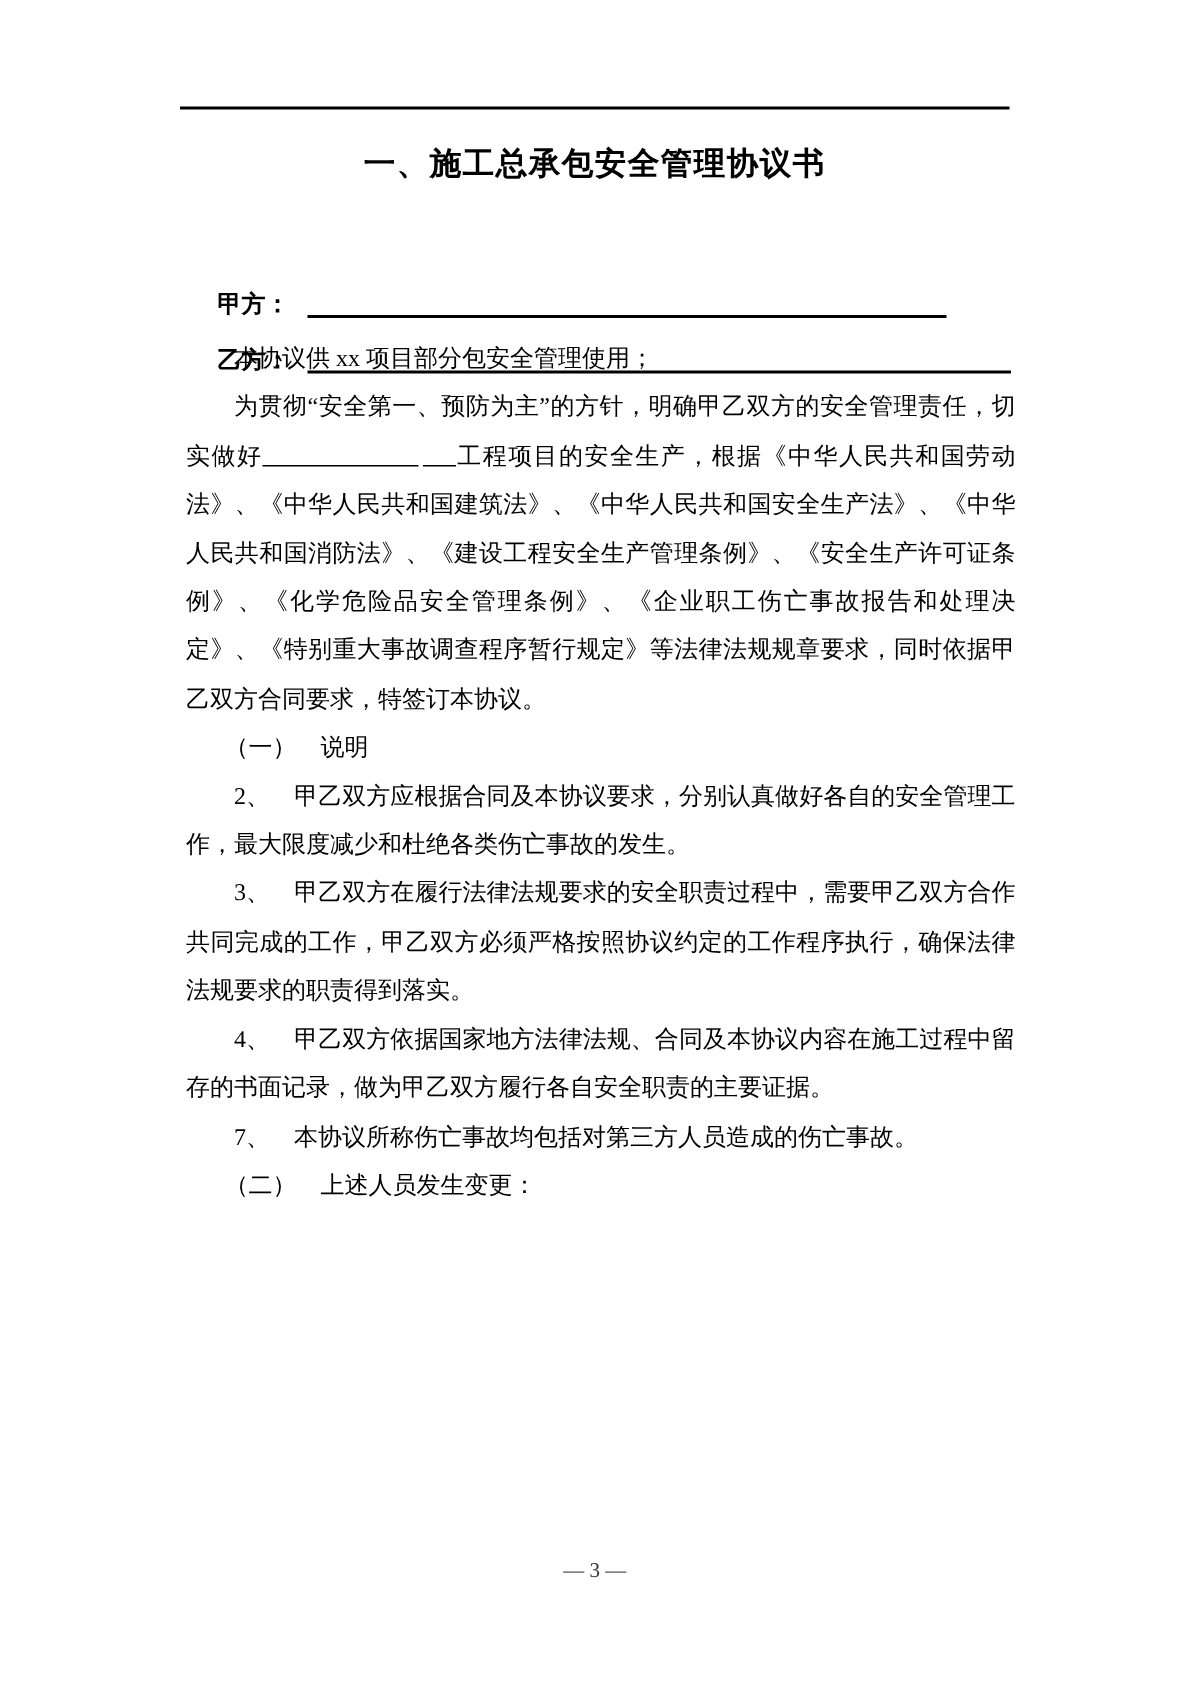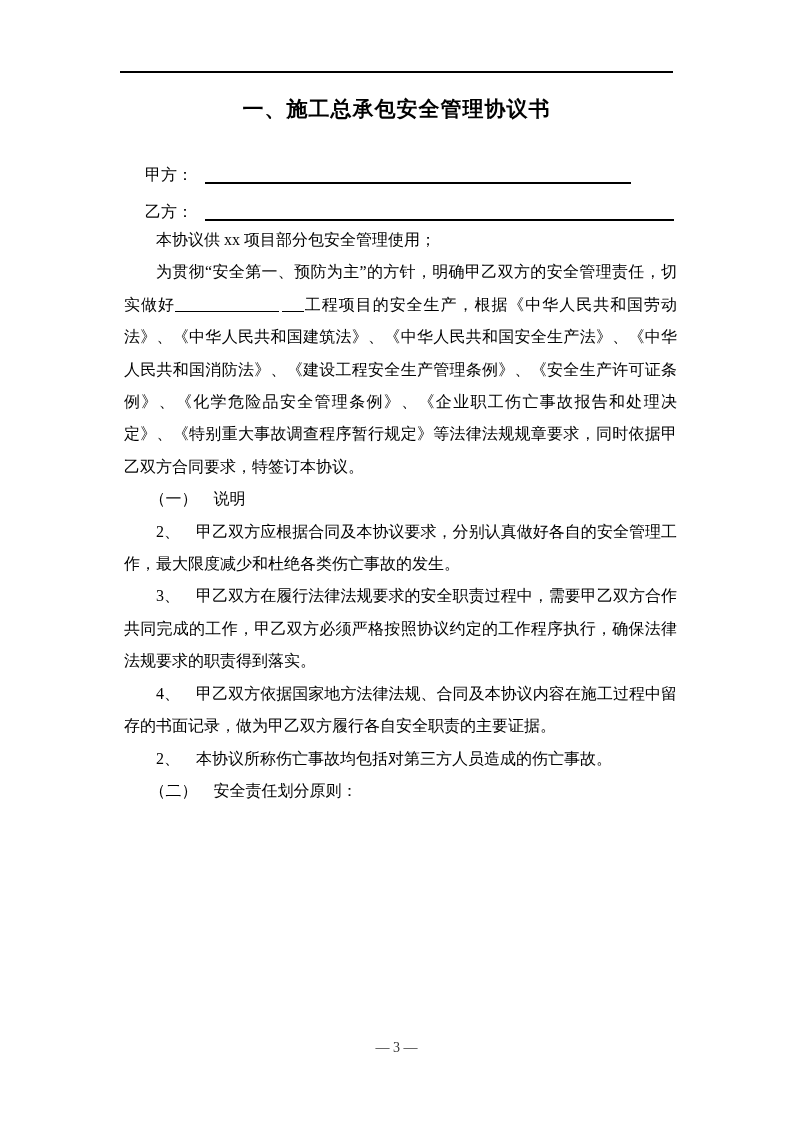--- a/index.html
+++ b/index.html
@@ -29,22 +29,23 @@
     text-align: center;
     font-size: 21px;
     font-weight: bold;
     letter-spacing: 1px;
     line-height: 30px;
   }
   .party-row {
     position: absolute;
     left: 145px;
     font-size: 16px;
-    font-weight: normal;
+    font-weight: bold;
     white-space: nowrap;
+    margin-top: 28px;
   }
   .party-row .party-line {
     display: inline-block;
     height: 1em;
     border-bottom: 2px solid #000000;
     position: relative;
     top: 4px;
     margin-left: 12px;
   }
   #party-a { top: 162px; }
@@ -98,19 +99,19 @@
     <span>乙方：</span><span class="party-line"></span>
   </div>
 
   <div class="doc-body">
       <p class="para"><span>本协议供 xx 项目部分包安全管理使用；</span></p>
       <p class="para"><span>为贯彻“安全第一、预防为主”的方针，明确甲乙双方的安全管理责任，切实做好</span><span class="blank" style="width: 104px;"></span><span class="blank" style="width: 22px;"></span><span>工程项目的安全生产，根据《中华人民共和国劳动法》、《中华人民共和国建筑法》、《中华人民共和国安全生产法》、《中华人民共和国消防法》、《建设工程安全生产管理条例》、《安全生产许可证条例》、《化学危险品安全管理条例》、《企业职工伤亡事故报告和处理决定》、《特别重大事故调查程序暂行规定》等法律法规规章要求，同时依据甲乙双方合同要求，特签订本协议。</span></p>
       <p class="heading"><span>（一）　说明</span></p>
       <p class="para"><span>2、　甲乙双方应根据合同及本协议要求，分别认真做好各自的安全管理工作，最大限度减少和杜绝各类伤亡事故的发生。</span></p>
       <p class="para"><span>3、　甲乙双方在履行法律法规要求的安全职责过程中，需要甲乙双方合作共同完成的工作，甲乙双方必须严格按照协议约定的工作程序执行，确保法律法规要求的职责得到落实。</span></p>
       <p class="para"><span>4、　甲乙双方依据国家地方法律法规、合同及本协议内容在施工过程中留存的书面记录，做为甲乙双方履行各自安全职责的主要证据。</span></p>
-      <p class="para"><span>2、　本协议所称伤亡事故均包括对第三方人员造成的伤亡事故。</span></p>
-      <p class="heading"><span>（二）　安全责任划分原则：</span></p>
+      <p class="para"><span>7、　本协议所称伤亡事故均包括对第三方人员造成的伤亡事故。</span></p>
+      <p class="heading"><span>（二）　上述人员发生变更：</span></p>
     </div>
 
   <div class="page-footer">— 3 —</div>
 
 </div>
 
 </body></html>

